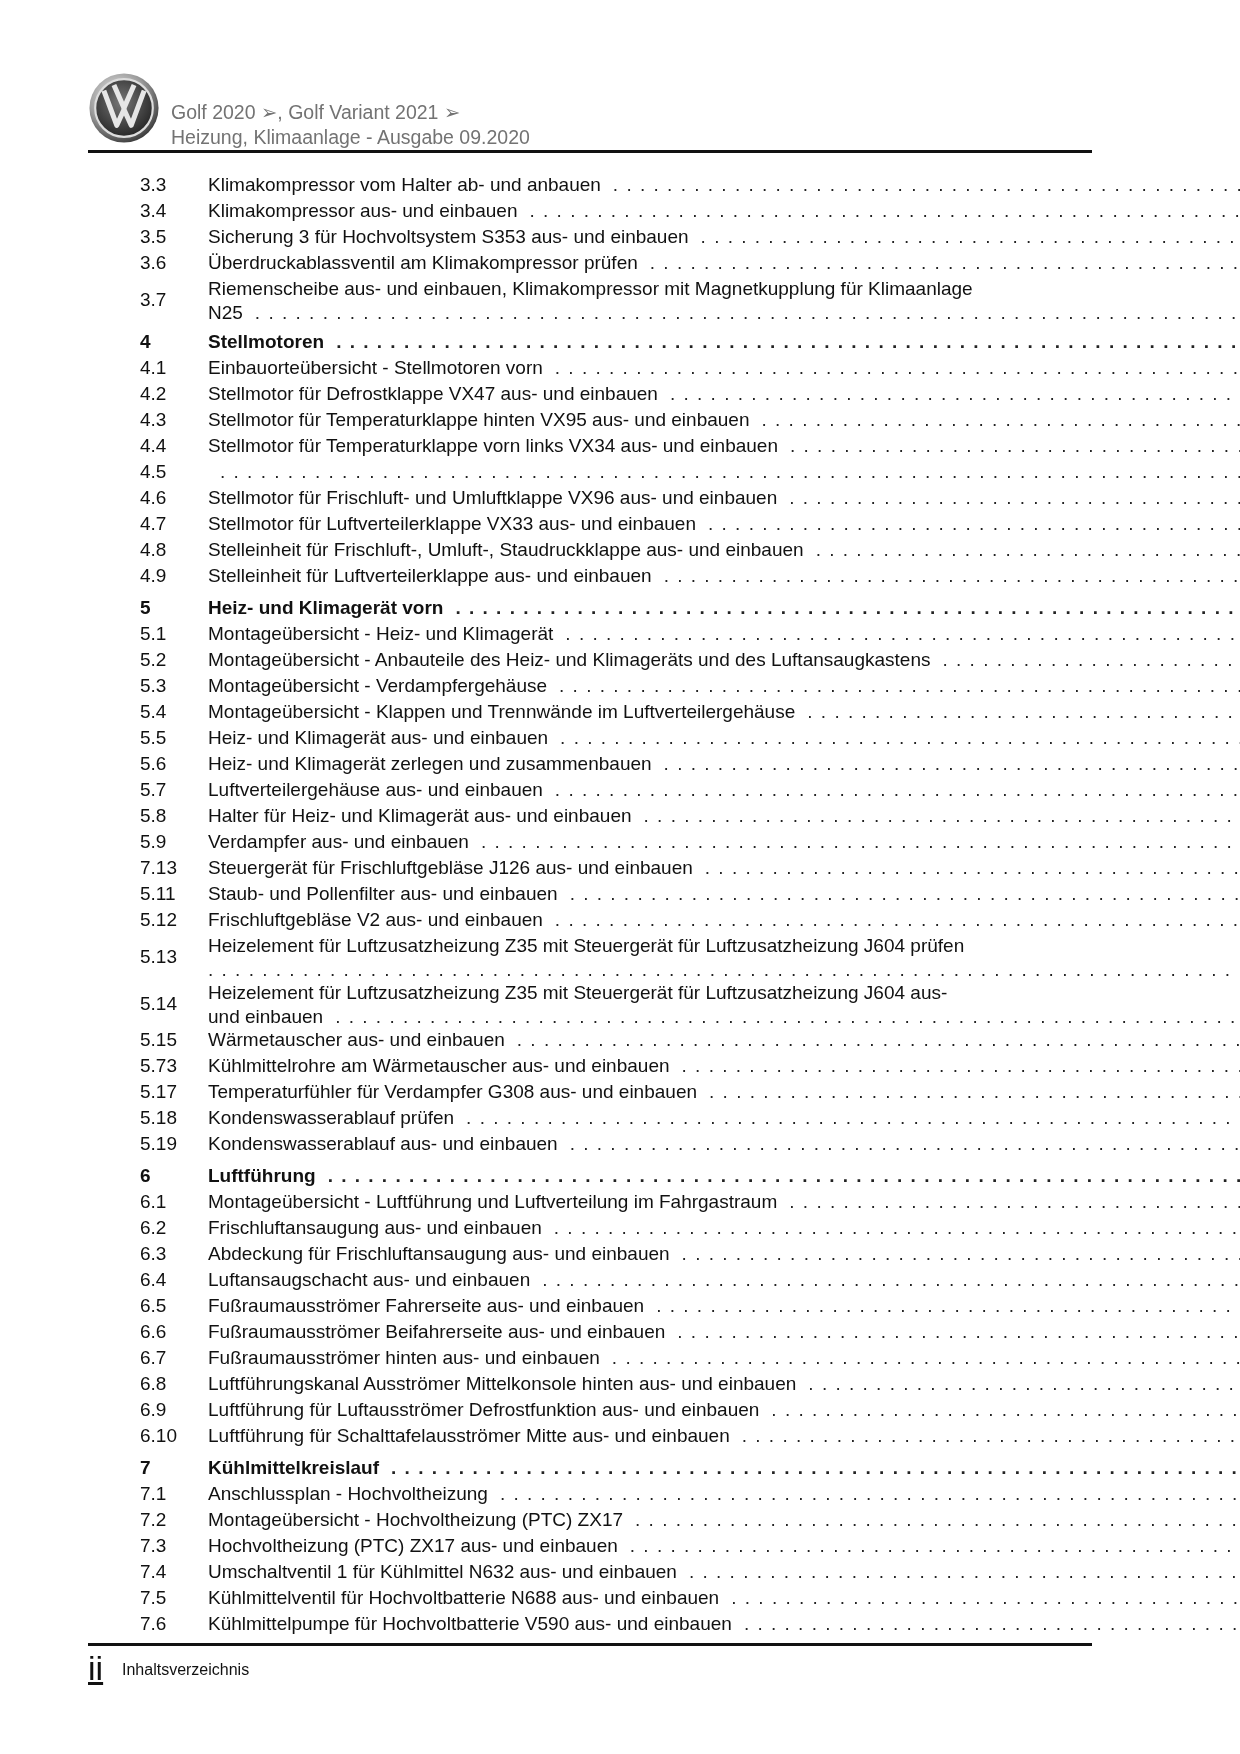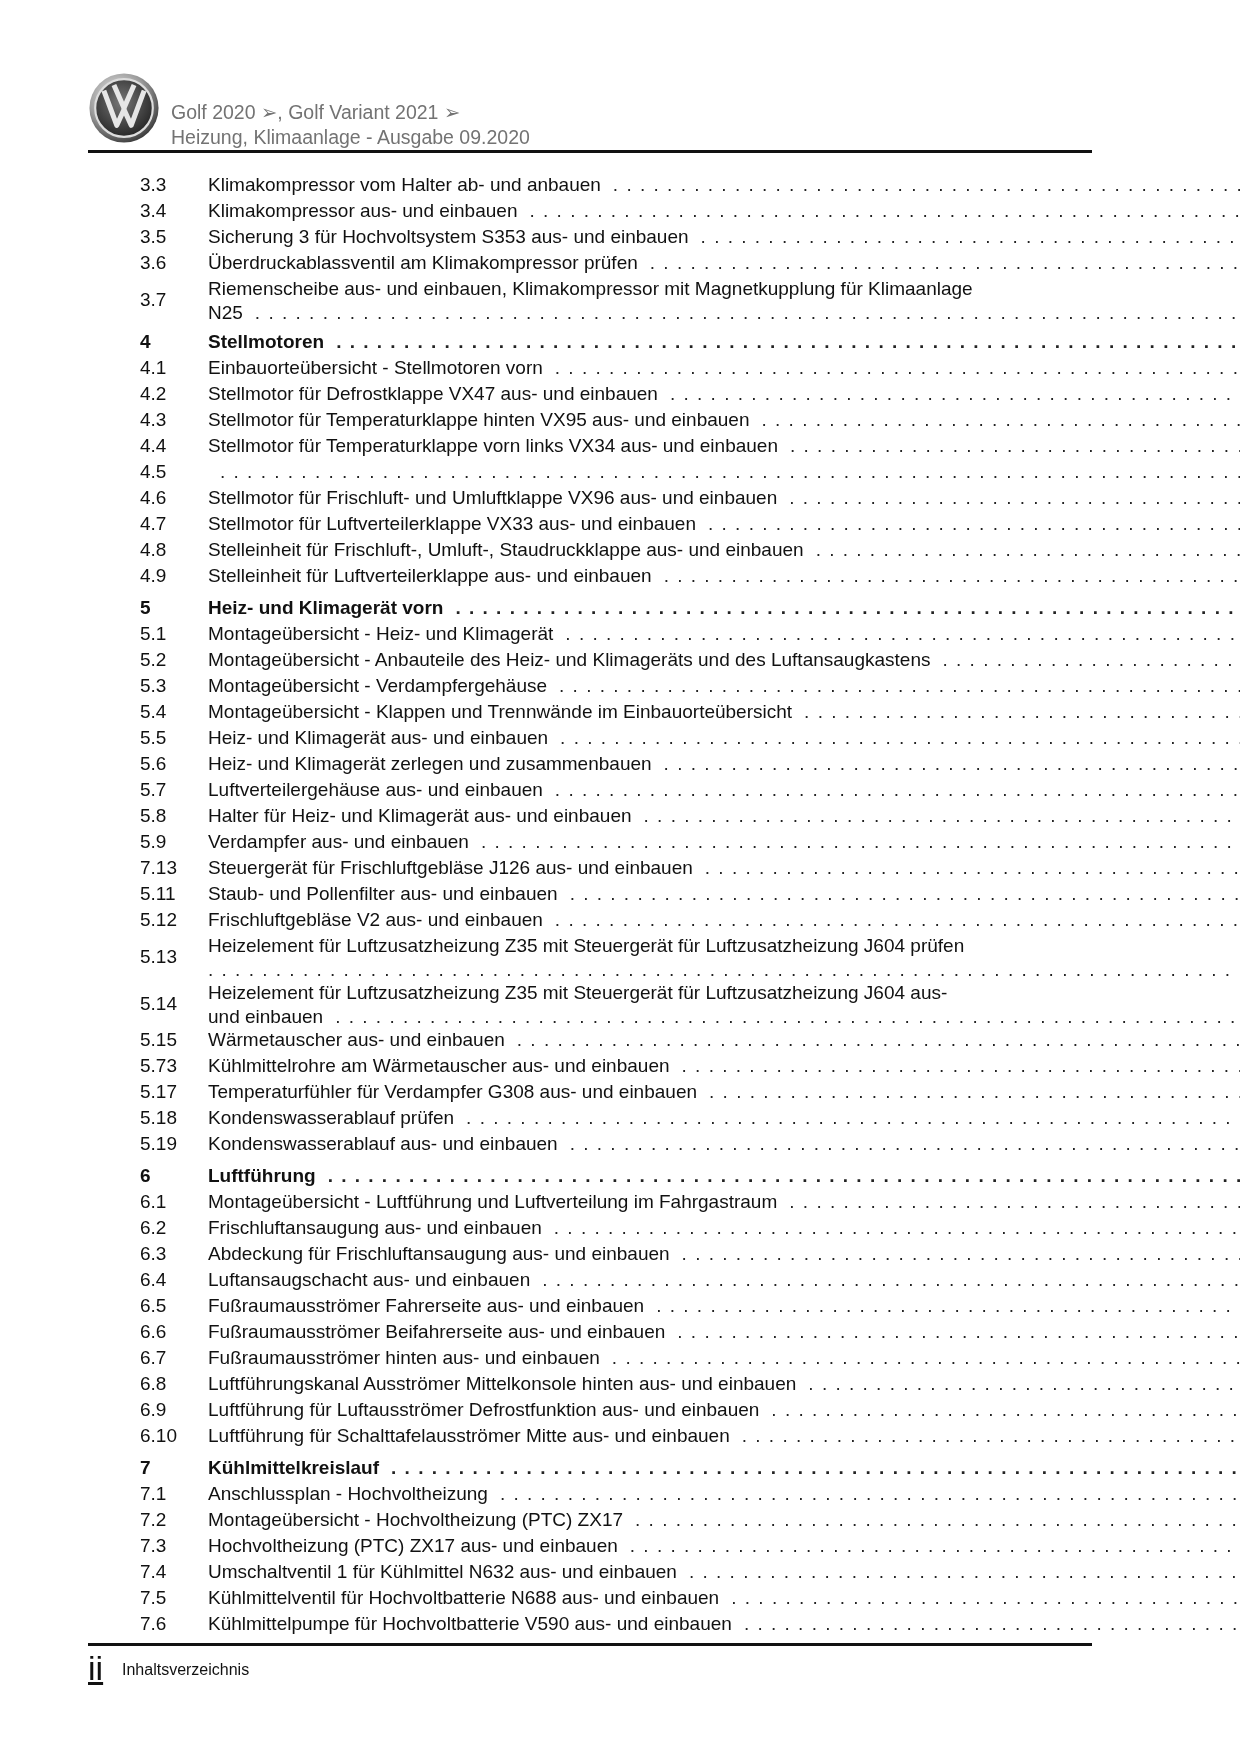--- a/index.html
+++ b/index.html
@@ -220,21 +220,21 @@
         <div class="last">
           <span class="title">Montageübersicht - Verdampfergehäuse</span>
           <span class="dots"></span>
         </div>
       </div>
     </div>
     <div class="row">
       <div class="num">5.4</div>
       <div class="body">
         <div class="last">
-          <span class="title">Montageübersicht - Klappen und Trennwände im Einbauorteübersicht</span>
+          <span class="title">Montageübersicht - Klappen und Trennwände im Luftverteilergehäuse</span>
           <span class="dots"></span>
         </div>
       </div>
     </div>
     <div class="row">
       <div class="num">5.5</div>
       <div class="body">
         <div class="last">
           <span class="title">Heiz- und Klimagerät aus- und einbauen</span>
           <span class="dots"></span>

